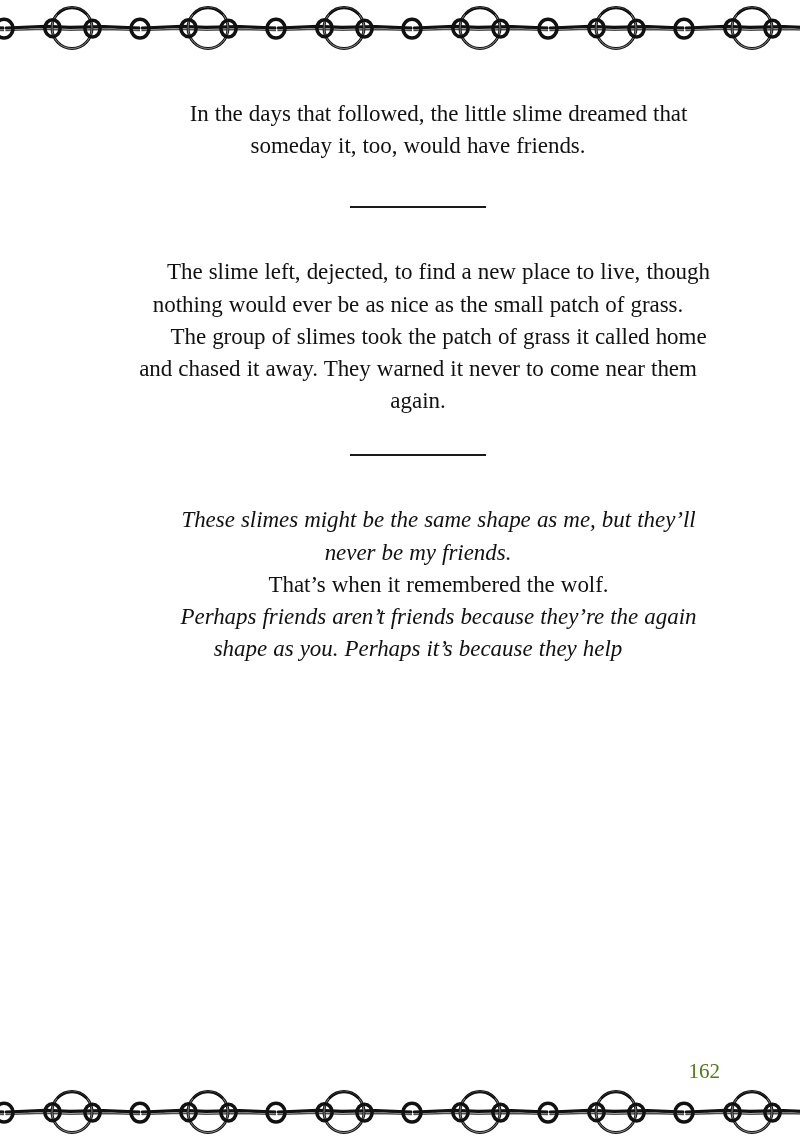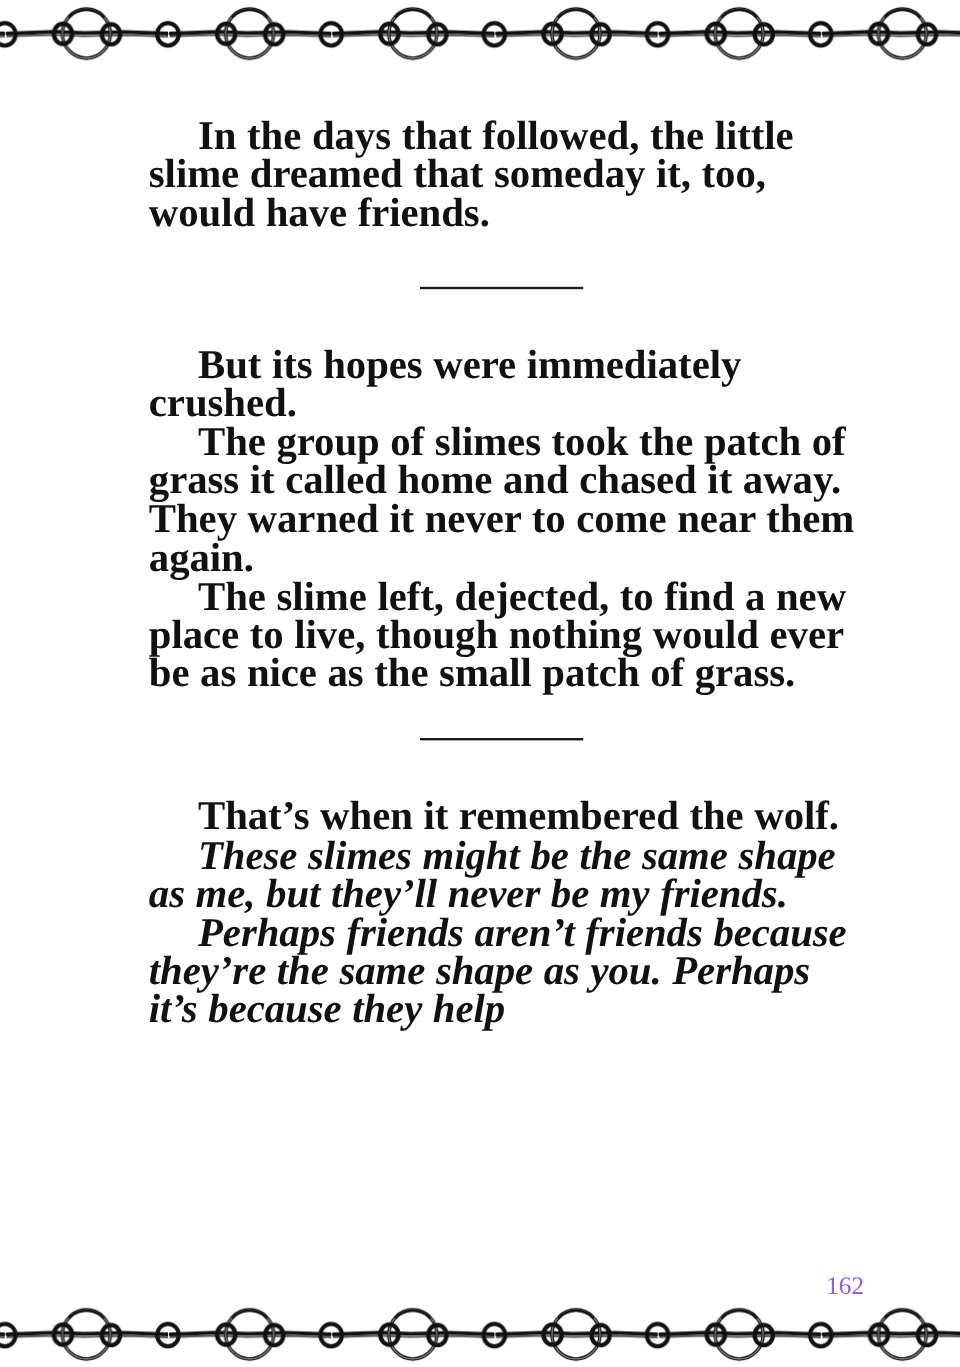--- a/index.html
+++ b/index.html
@@ -31,25 +31,25 @@
   
   .page-body {
     position: absolute;
     left: 124px;
     top: 98px;
     width: 588px;
   }
 
   .para {
     margin: 0;
-    font-size: 34px;
+    font-size: 23px;
     line-height: 32.2px;
     text-indent: 41px;
-    text-align: left;
-    font-weight: bold;
+    text-align: center;
+    font-weight: normal;
     letter-spacing: -0.05px;
     word-spacing: 0.4px;
   }
   .para.italic { font-style: italic; }
   .para.roman  { font-style: normal; }
 
   
   .block { margin: 0; }
 
   
@@ -66,21 +66,21 @@
 
   
   .folio {
     position: absolute;
     left: 0;
     top: 1058px;
     width: 720px;
     text-align: right;
     font-size: 21px;
     line-height: 26px;
-    color: #8b5cf6;
+    color: #4d7c0f;
   }
 </style>
 </head>
 <body>
 
 <div class="chain-ornament top">
   <svg viewBox="0 0 800 56" xmlns="http://www.w3.org/2000/svg" aria-hidden="true">
     <defs>
       <pattern id="chainPatternTop" x="4" y="0" width="136" height="56" patternUnits="userSpaceOnUse">
 
@@ -111,35 +111,34 @@
     <p class="para roman">In the days that followed, the little slime dreamed that someday it, too, would have friends.</p>
   </div>
 
   <div style="height:44px"></div>
   <div class="divider-wrap">
     <div class="divider-rule"></div>
   </div>
   <div style="height:48px"></div>
 
   <div class="block">
-    <p class="para roman">But its hopes were immediately crushed.</p>
+    <p class="para roman">The slime left, dejected, to find a new place to live, though nothing would ever be as nice as the small patch of grass.</p>
     <p class="para roman">The group of slimes took the patch of grass it called home and chased it away. They warned it never to come near them again.</p>
-    <p class="para roman">The slime left, dejected, to find a new place to live, though nothing would ever be as nice as the small patch of grass.</p>
   </div>
 
   <div style="height:37px"></div>
   <div class="divider-wrap">
     <div class="divider-rule"></div>
   </div>
   <div style="height:48px"></div>
 
   <div class="block">
+    <p class="para italic">These slimes might be the same shape as me, but they’ll never be my friends.</p>
     <p class="para roman">That’s when it remembered the wolf.</p>
-    <p class="para italic">These slimes might be the same shape as me, but they’ll never be my friends.</p>
-    <p class="para italic">Perhaps friends aren’t friends because they’re the same shape as you. Perhaps it’s because they help</p>
+    <p class="para italic">Perhaps friends aren’t friends because they’re the again shape as you. Perhaps it’s because they help</p>
   </div>
 
 </div>
 
 <div class="folio">162</div>
 
 <div class="chain-ornament bottom">
   <svg viewBox="0 0 800 56" xmlns="http://www.w3.org/2000/svg" aria-hidden="true">
     <defs>
       <pattern id="chainPatternBottom" x="4" y="0" width="136" height="56" patternUnits="userSpaceOnUse">

